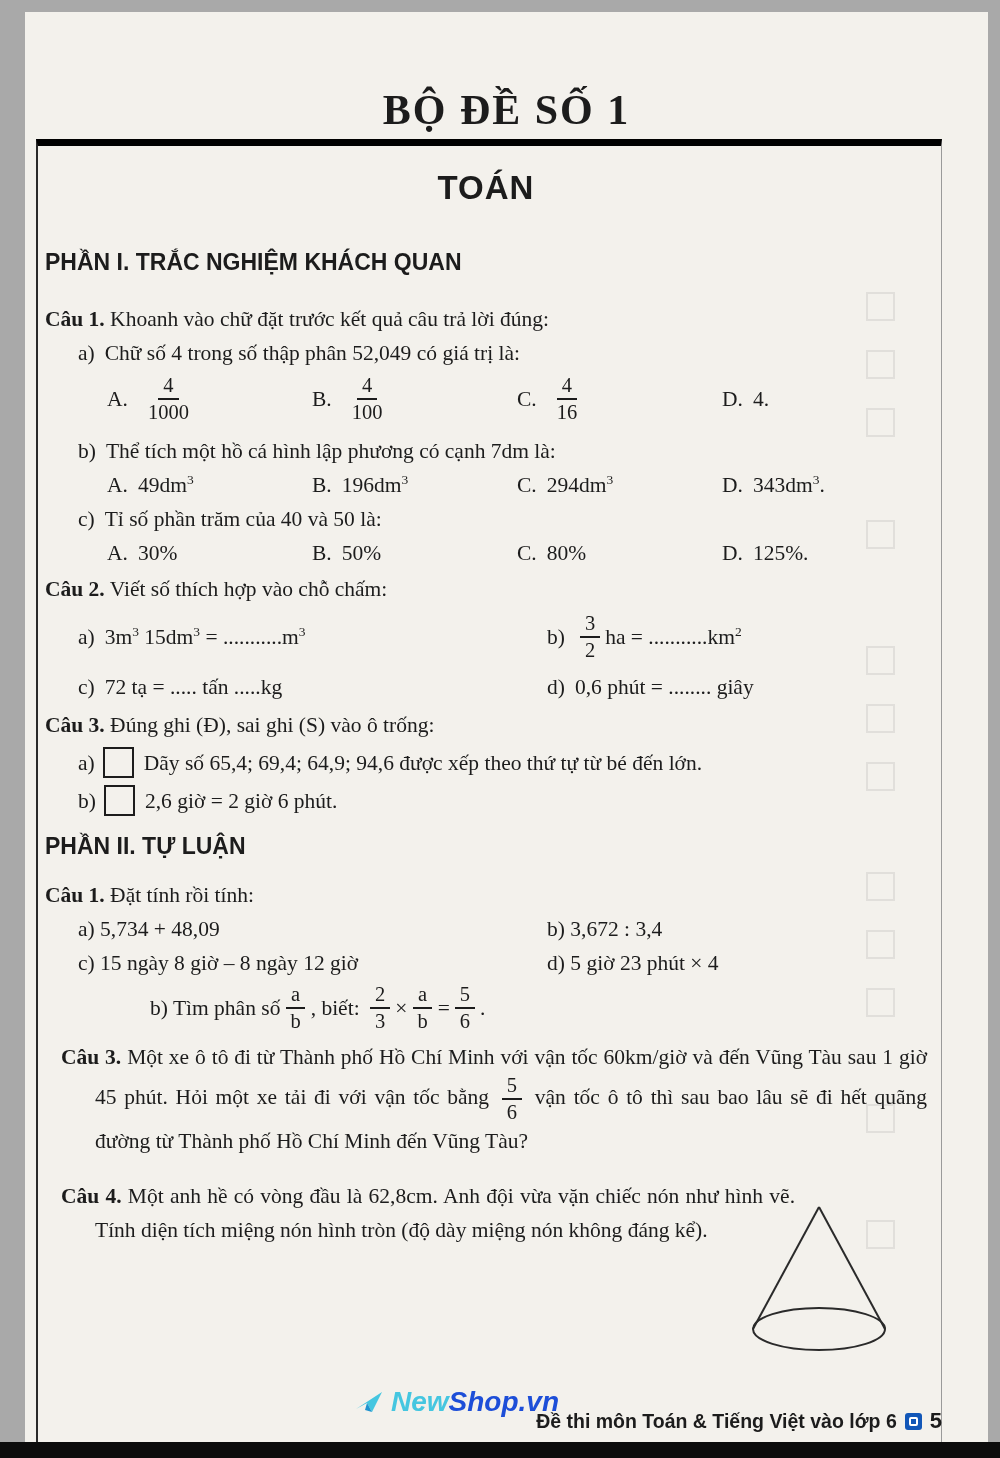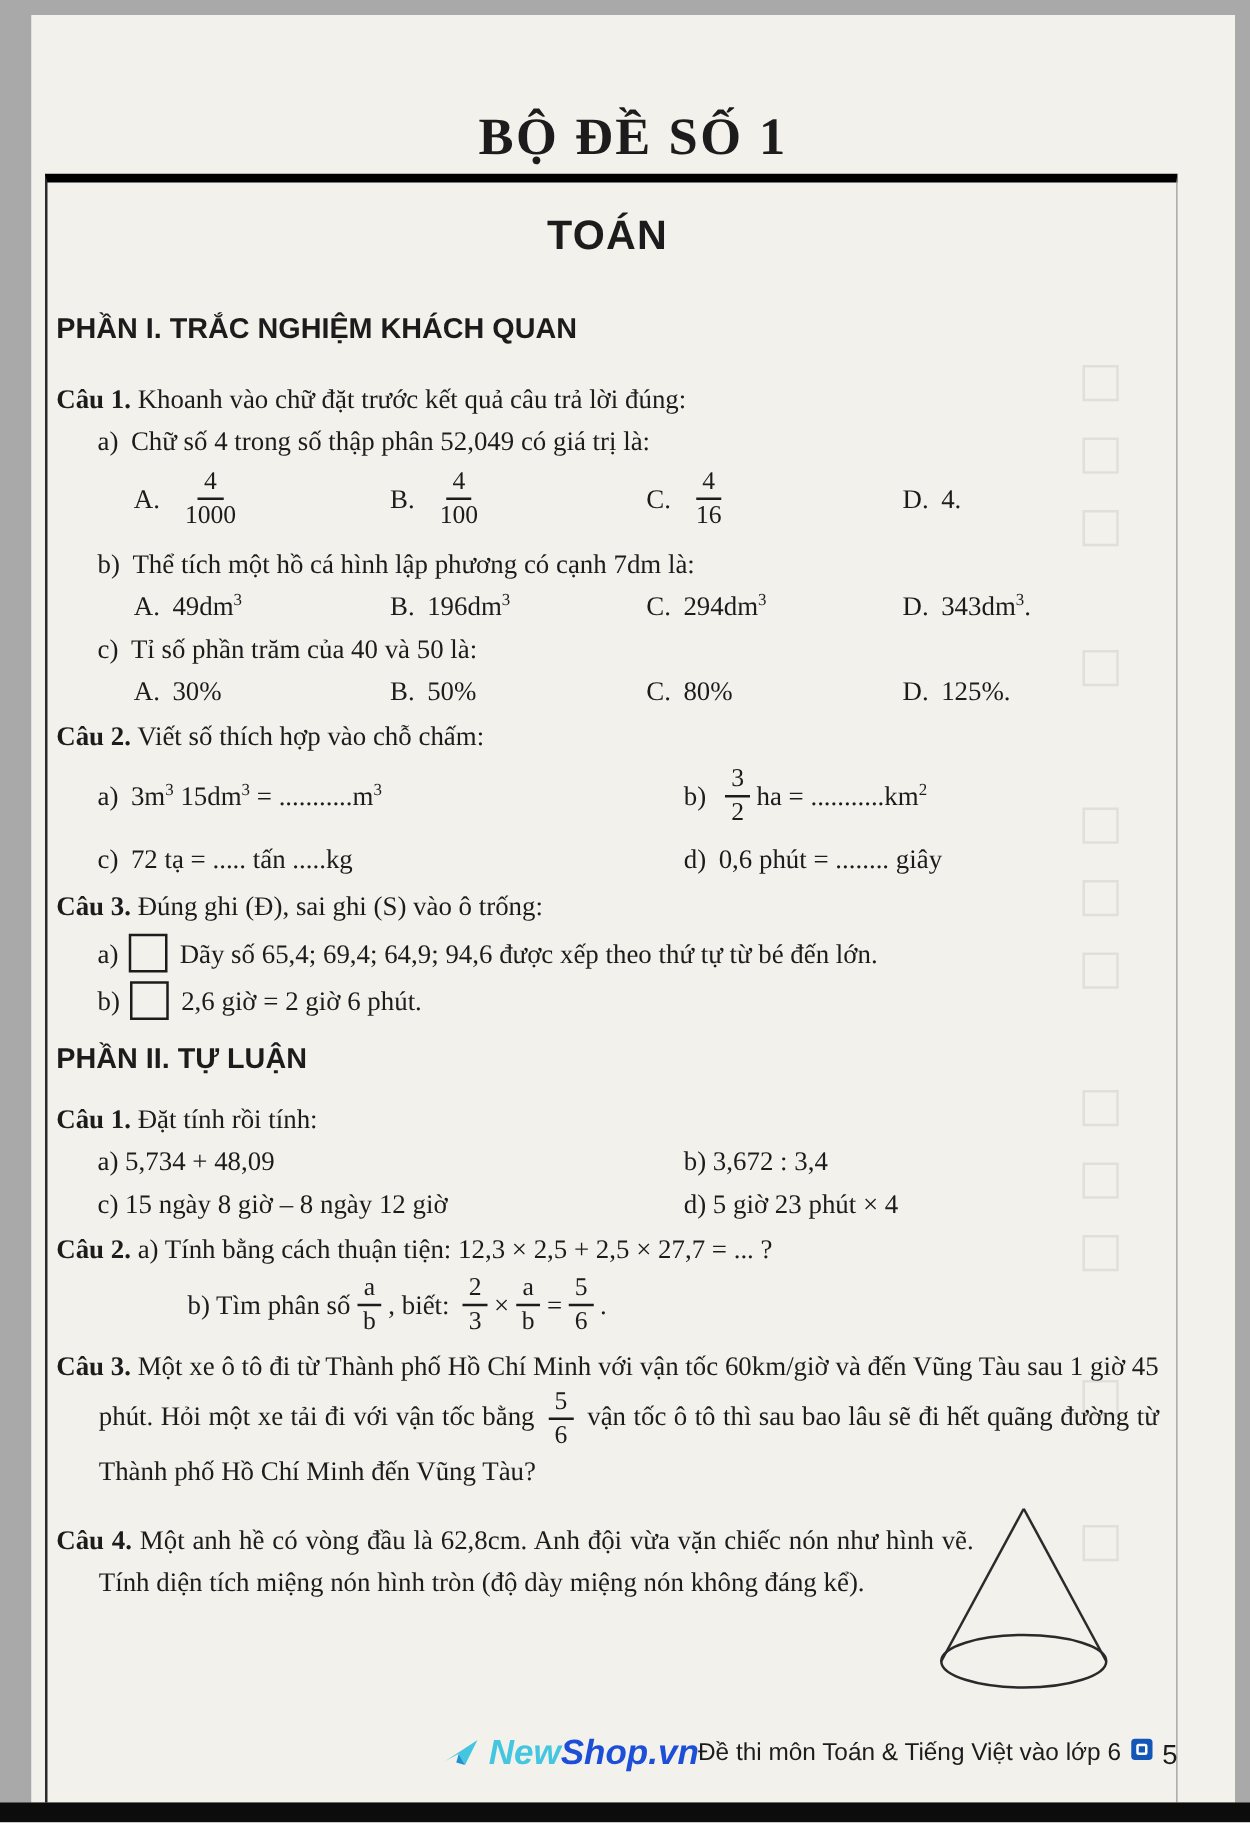--- a/index.html
+++ b/index.html
@@ -52,37 +52,37 @@
   sup { font-size:13.5px; line-height:0; }
   .row2 { display:flex; align-items:center; padding-left:33px; }
   .row2 .col-l { width:469px; display:flex; align-items:center; }
   .row2 .col-r { display:flex; align-items:center; }
   .row2.tall { min-height:54px; }
   .lbl { margin-right:10px; }
   .dbox {
     display:inline-block; width:27px; height:27px;
     border:2px solid #1c1c1c; margin:0 10px 0 8px; vertical-align:-8px; background:transparent;
   }
-  .para { text-align:justify; padding-left:34px; text-indent:-34px; }
+  .para { text-align:justify; padding-left:34px; text-indent:-34px;margin-left:16px; }
   .cau4 { width:700px; }
   .indent-b { padding-left:105px; display:flex; align-items:center; min-height:56px; }
   .cone { position:absolute; top:1056px; right:42px; }
   .ghost {
     position:absolute; width:25px; height:25px;
     border:2px solid #6b6b6b; opacity:0.13;
   }
   .footer {
     position:absolute; left:0; right:46px; bottom:20px; height:36px;
     font-family:"Liberation Sans", sans-serif;
   }
   .logo { position:absolute; left:330px; top:0; display:flex; align-items:center; font-style:italic; font-weight:bold; font-size:28px; }
   .logo svg { margin-right:6px; }
   .logo .new { color:#45c6e0; }
   .logo .shop { color:#1d4ed8; }
-  .footer-right { position:absolute; right:0; top:5px; display:flex; gap:8px; font-weight:normal; font-size:19.5px; }
+  .footer-right { position:absolute; right:0; top:22px; display:flex; align-items:center; gap:8px; font-weight:bold; font-size:19.5px; }
   .pubicon { width:17px; height:17px; background:#1257b8; border-radius:3px; position:relative; }
   .pubicon::after { content:""; position:absolute; left:4px; top:4px; width:9px; height:9px; border:2px solid #fff; border-radius:2px; box-sizing:border-box; }
   .pagenum { font-size:22px; }
 </style>
 </head>
 <body>
 
 <div class="scan">
   <div class="paper">
 
@@ -208,21 +208,20 @@
 
       <div class="row2">
         <span class="col-l">a) 5,734 + 48,09</span>
         <span class="col-r">b) 3,672 : 3,4</span>
       </div>
       <div class="row2">
         <span class="col-l">c) 15 ngày 8 giờ – 8 ngày 12 giờ</span>
         <span class="col-r">d) 5 giờ 23 phút × 4</span>
       </div>
 
-      <p class="line mt2"><span class="cau">Câu 2.</span> <span>a) Tính bằng cách thuận tiện: 12,3 × 2,5 + 2,5 × 27,7 = ... ?</span></p>
 
       <div class="indent-b">
         <span>b) Tìm phân số</span>
         <span class="frac">
             <span class="fnum">a</span>
             <span class="fden">b</span>
           </span>
         <span>, biết:</span>&nbsp;
         <span class="frac">
             <span class="fnum">2</span>

